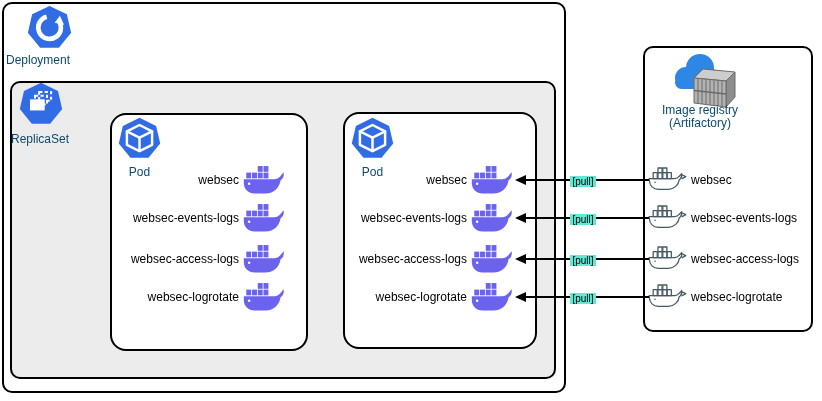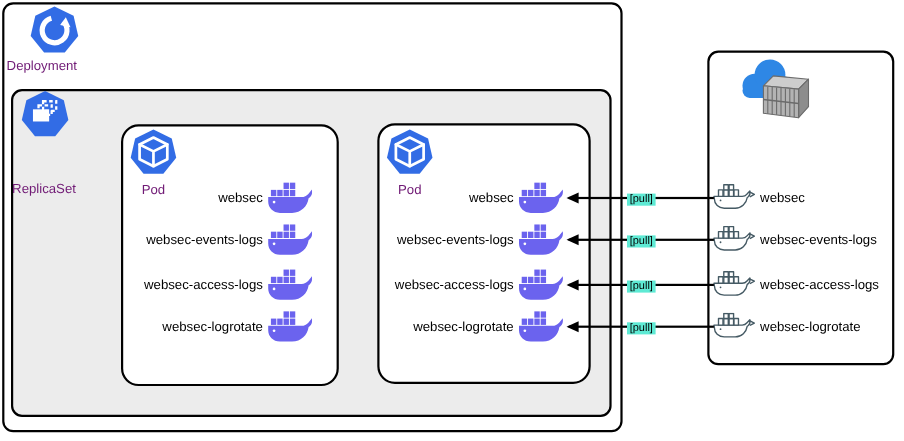--- a/index.html
+++ b/index.html
@@ -2,21 +2,21 @@
 <html><head>
 <meta charset="utf-8">
 <style>
   html,body{margin:0;padding:0;background:#fff;}
   #canvas{position:relative;width:822px;height:401px;background:#fff;overflow:hidden;
           font-family:"Liberation Sans",sans-serif;color:#000;}
   .box{position:absolute;background:#fff;border:2px solid #000;box-sizing:border-box;}
   .box.gray{background:#ececec;}
   .r10{border-radius:10px;}
   .r16{border-radius:16px;}
-  .lbl{position:absolute;font-size:12px;color:#701a75;white-space:nowrap;}
+  .lbl{position:absolute;font-size:12px;color:#0c4a6e;white-space:nowrap;}
   .lbl.center{text-align:center;}
   .icon{position:absolute;}
   .crow{position:absolute;display:flex;align-items:center;height:34px;}
   .crow.endy{justify-content:flex-end;}
   .crow .cname{font-size:12px;white-space:nowrap;}
   .crow .whale{width:41px;height:30px;margin-left:4px;flex:0 0 auto;}
   .crow .whale-o{width:40px;height:26px;margin-right:3px;flex:0 0 auto;}
   .arrow{position:absolute;height:0;border-top:2px solid #000;z-index:30;}
   .arrow::before{content:"";position:absolute;left:-2px;top:-6px;width:0;height:0;
      border-style:solid;border-width:5px 11px 5px 0;border-color:transparent #000 transparent transparent;}
@@ -100,21 +100,21 @@
   <div class="box r10" style="left:643px;top:46px;width:170px;height:286px;"></div>
 
   <svg class="icon" style="left:26px;top:4px;width:47px;height:47px;">
       <use href="#sym-deploy"></use>
     </svg>
   <div class="lbl" style="left:6px;top:53px;">Deployment</div>
 
   <svg class="icon" style="left:18px;top:81px;width:46px;height:46px;">
       <use href="#sym-rs"></use>
     </svg>
-  <div class="lbl" style="left:11px;top:132px;margin-top:32px;">ReplicaSet</div>
+  <div class="lbl" style="left:11px;top:132px;">ReplicaSet</div>
 
   <svg class="icon" style="left:117px;top:116px;width:45px;height:45px;">
       <use href="#sym-pod"></use>
     </svg>
   <div class="lbl center" style="left:117px;top:165px;width:45px;">Pod</div>
 
   <div class="crow endy" style="left:112px;top:163px;width:172px;">
     <span class="cname">websec</span>
     <svg class="whale">
         <use href="#sym-whale-solid"></use>
@@ -165,20 +165,24 @@
   <div class="crow endy" style="left:340px;top:280px;width:172px;">
     <span class="cname">websec-logrotate</span>
     <svg class="whale">
         <use href="#sym-whale-solid"></use>
       </svg>
   </div>
 
   <svg class="icon" style="left:669px;top:52px;width:69px;height:57px;">
       <use href="#sym-registry"></use>
     </svg>
+  <div class="lbl center" style="left:645px;top:104px;width:110px;line-height:13px;">
+    <div>Image registry</div>
+    <div>(Artifactory)</div>
+  </div>
 
   <div class="crow" style="left:648px;top:163px;width:164px;">
     <svg class="whale-o">
         <use href="#sym-whale-outline"></use>
       </svg>
     <span class="cname">websec</span>
   </div>
   <div class="crow" style="left:648px;top:201px;width:164px;">
     <svg class="whale-o">
         <use href="#sym-whale-outline"></use>

